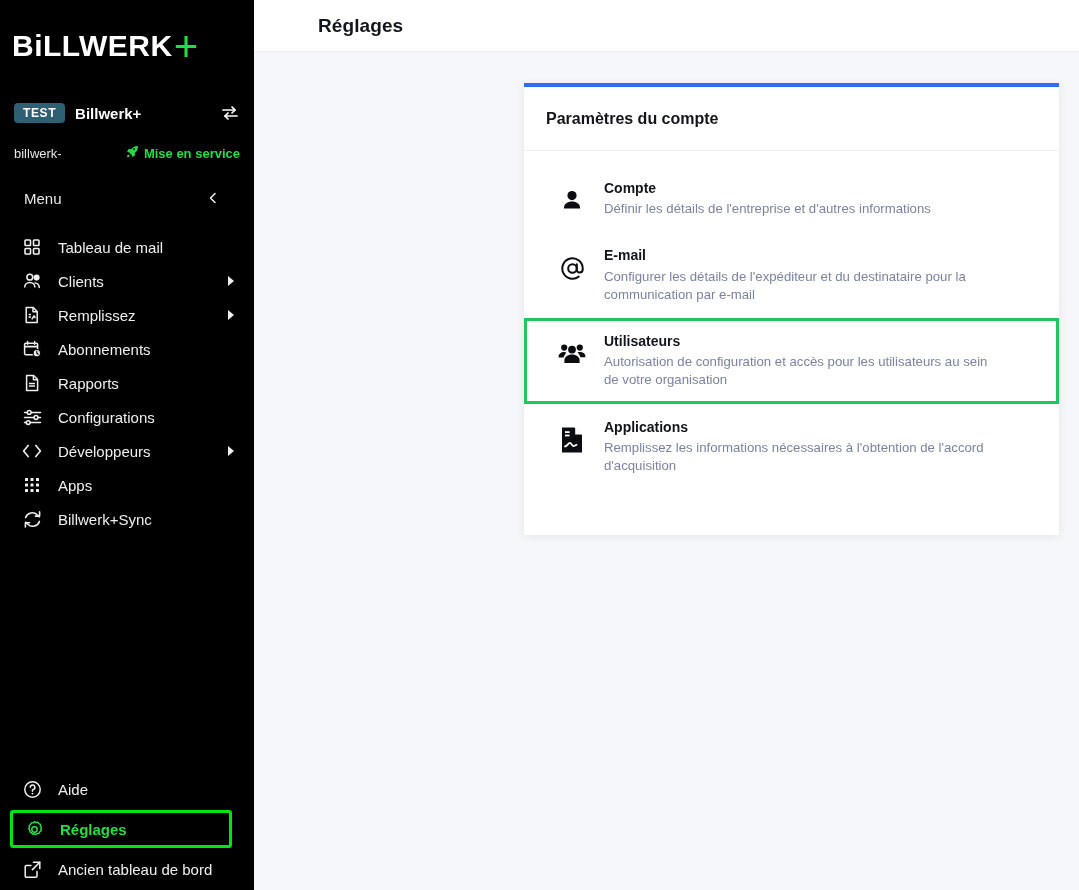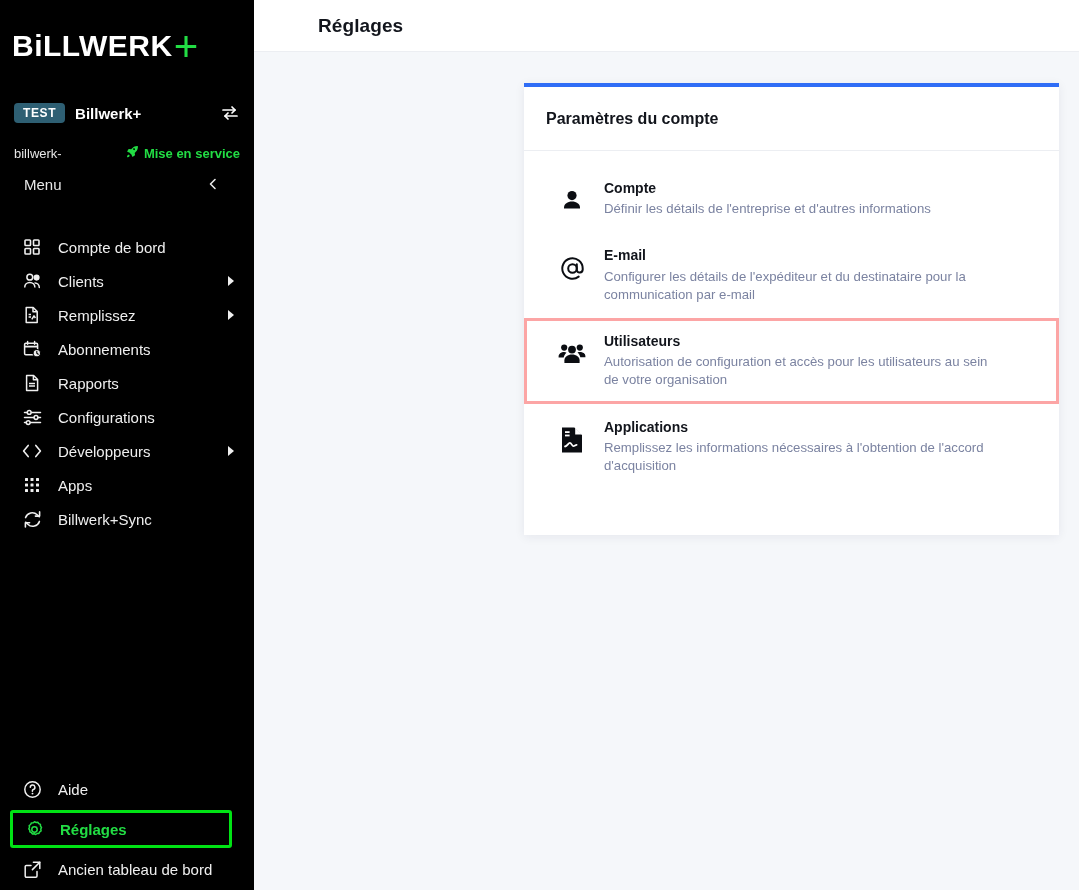--- a/index.html
+++ b/index.html
@@ -103,20 +103,21 @@
     display: flex;
     align-items: center;
     gap: 5px;
     color: #22dd44;
     font-size: 13px;
     font-weight: 700;
   }
 
   .menu-label-row {
     display: flex;
+    align-items: center;
     height: 44px;
     padding: 0 33px 0 24px;
   }
   .menu-label {
     font-size: 15px;
     color: #e8e8e8;
     flex: 1;
   }
   .collapse-chevron {
     width: 16px;
@@ -236,21 +237,21 @@
   .card-body { padding: 14px 0 46px 0; }
 
   .setting-row {
     display: flex;
     gap: 18px;
     padding: 14px 24px 14px 34px;
     align-items: flex-start;
     cursor: pointer;
   }
   .setting-row.selected {
-    border: 3px solid #fca5a5;
+    border: 3px solid #22c55e;
     padding: 11px 21px 11px 31px;
   }
   .setting-icon {
     width: 28px;
     min-width: 28px;
     height: 28px;
     display: flex;
     align-items: center;
     justify-content: center;
     margin-top: 8px;
@@ -325,21 +326,21 @@
 
       <div class="nav-item">
         <span class="nav-icon">
           <svg width="18" height="18" viewBox="0 0 18 18" fill="none" stroke="#efefef" stroke-width="1.6">
             <rect x="2" y="2" width="5.5" height="5.5" rx="0.8"></rect>
             <rect x="10.5" y="2" width="5.5" height="5.5" rx="0.8"></rect>
             <rect x="2" y="10.5" width="5.5" height="5.5" rx="0.8"></rect>
             <rect x="10.5" y="10.5" width="5.5" height="5.5" rx="0.8"></rect>
           </svg>
         </span>
-        <span class="nav-text">Compte de bord</span>
+        <span class="nav-text">Tableau de mail</span>
       </div>
 
       <div class="nav-item">
         <span class="nav-icon">
           <svg width="19" height="19" viewBox="0 0 19 19" fill="none" stroke="#efefef" stroke-width="1.5">
             <circle cx="6.8" cy="5.2" r="2.9"></circle>
             <path d="M1.7 15.5c0-2.9 2.3-5 5.1-5s5.1 2.1 5.1 5"></path>
             <circle cx="13.6" cy="5.6" r="2.3" fill="#efefef"></circle>
             <path d="M12 10.9c2.4.1 4.3 2 4.3 4.6" stroke-linecap="round"></path>
           </svg>

